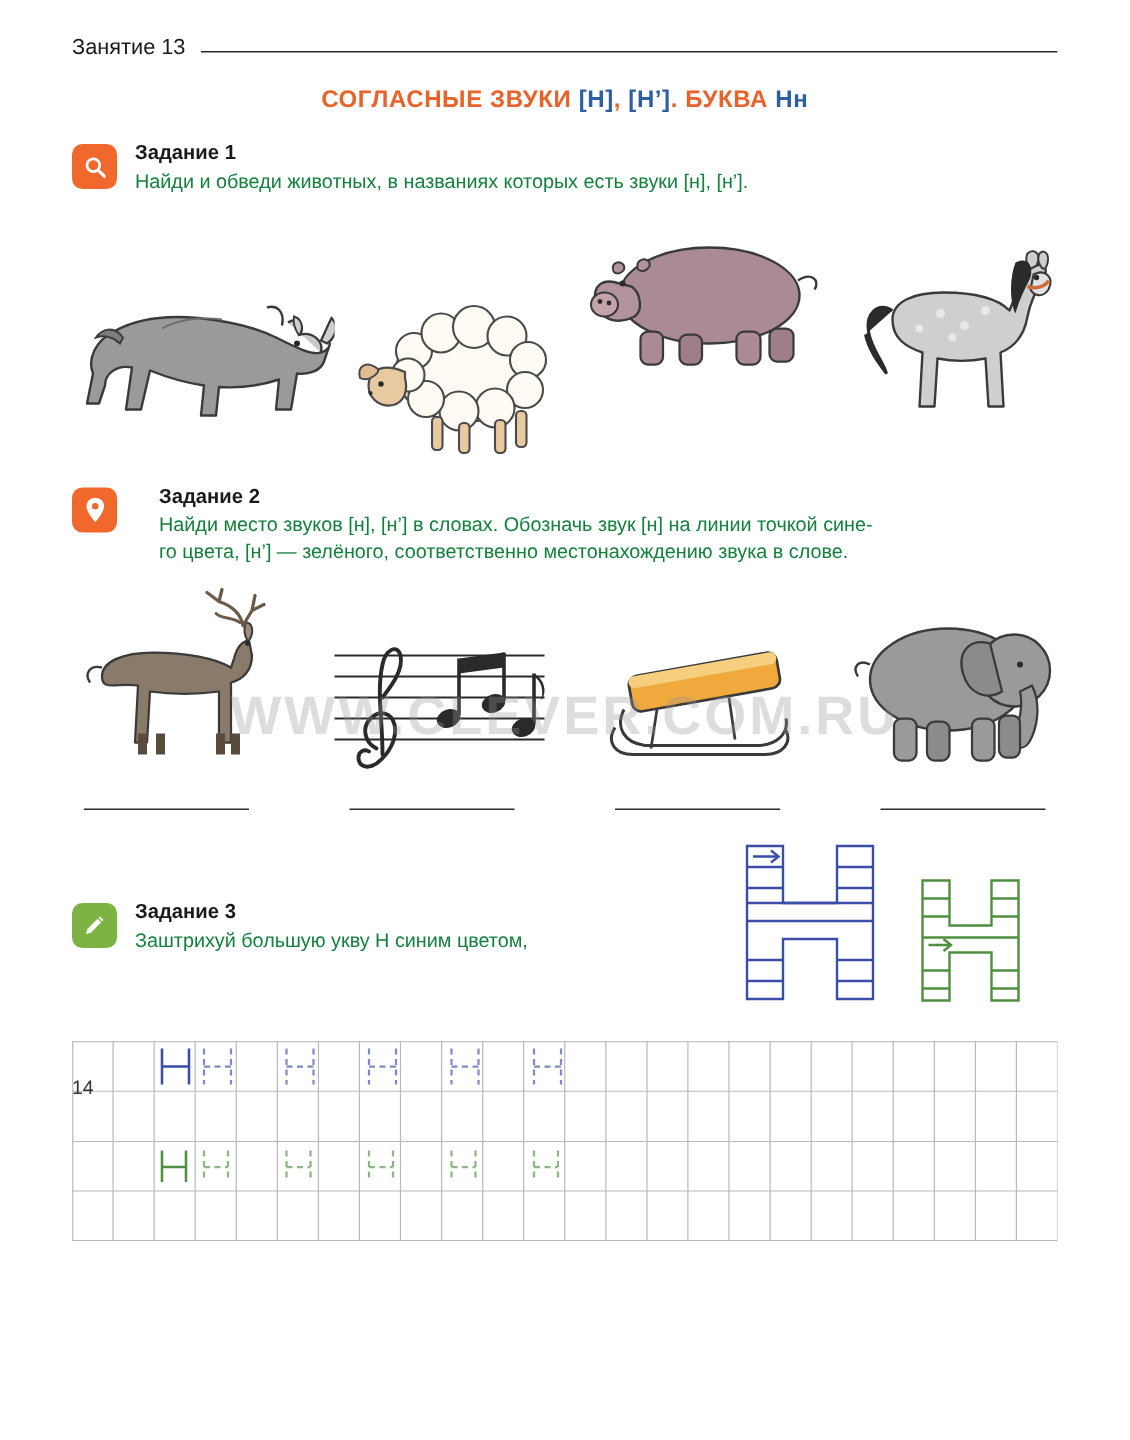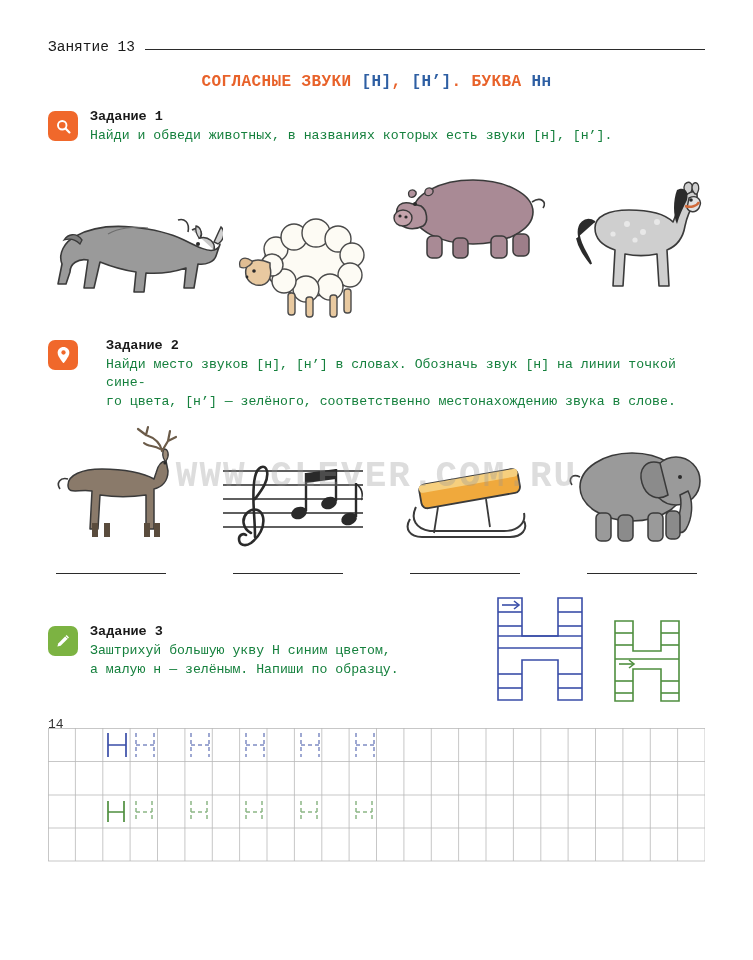--- a/index.html
+++ b/index.html
@@ -13,22 +13,21 @@
     font-family: "Liberation Sans", sans-serif;
     color: #1a1a1a;
     position: relative;
     overflow: hidden;
   }
   .page {
     position: relative;
     width: 753px;
     height: 756px;
     box-sizing: border-box;
-    padding: 15px 48px;
-    font-family: Liberation Mono, monospace;
+    padding: 0 48px;
   }
 
   
   .header {
     display: flex;
     align-items: center;
     padding-top: 24px;
     gap: 10px;
   }
   .header-label {
@@ -364,21 +363,20 @@
     <div class="task" style="margin-top:0; flex:1;">
       <div class="task-badge badge-green">
         <svg width="16" height="16" viewBox="0 0 20 20">
           <path d="M14.5 2.5 L17.5 5.5 L7 16 L3 17 L4 13 Z" fill="#ffffff"></path>
           <path d="M13 4 L16 7" stroke="#7cb342" stroke-width="1.2"></path>
         </svg>
       </div>
       <div class="task-body">
         <div class="task-title">Задание 3</div>
         <div class="task-text">Заштрихуй большую укву Н синим цветом,</div>
-        <div class="task-text">а малую н — зелёным. Напиши по образцу.</div>
       </div>
     </div>
 
     <div class="letter-models">
 
       <div>
         <svg viewBox="0 0 105 115" width="105" height="115">
           <g stroke="#3a4ea8" stroke-width="1.6" fill="none">
             <path d="M10 6 L10 108 L34 108 L34 68 L70 68 L70 108 L94 108 L94 6 L70 6 L70 44 L34 44 L34 6 Z"></path>
             <line x1="10" y1="20" x2="34" y2="20"></line>

